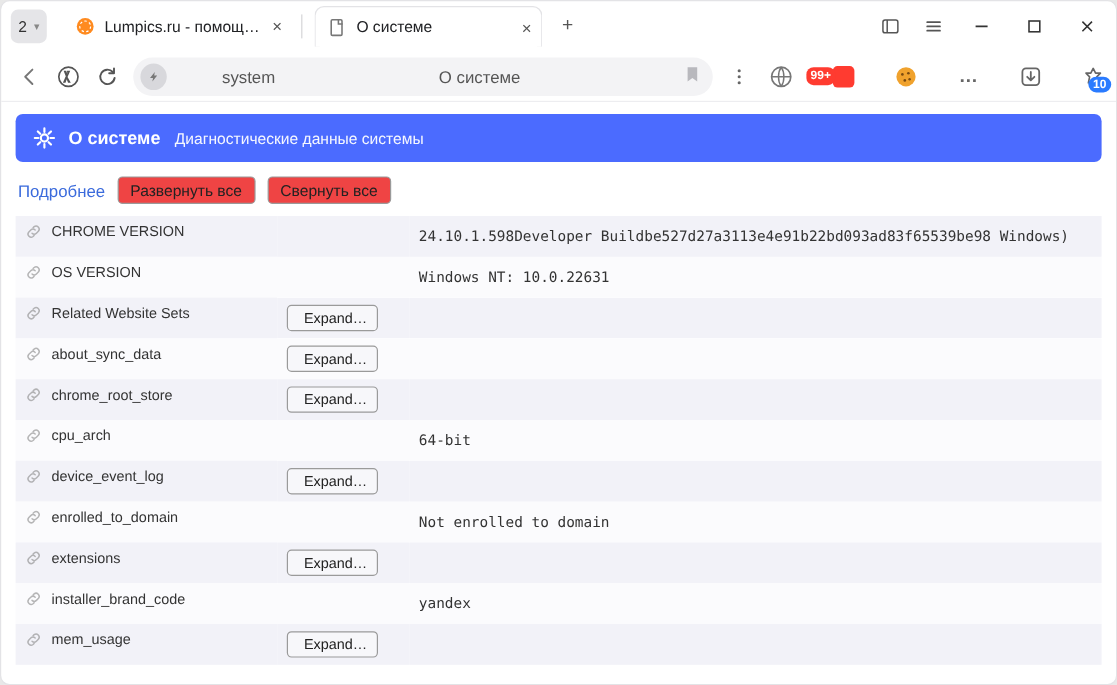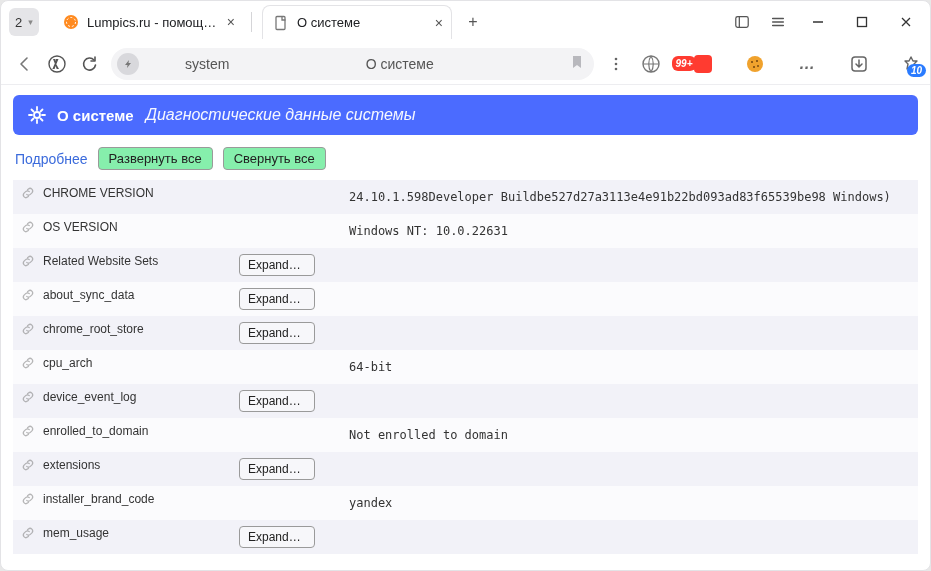--- a/index.html
+++ b/index.html
@@ -51,58 +51,58 @@
   .addrbar{height:42px;display:flex;align-items:center;padding:0 8px;border-bottom:1px solid #ededf0;}
   .ab-btn{width:32px;height:32px;display:flex;align-items:center;justify-content:center;color:#555;border-radius:6px;}
   .addr-box{
     flex:1;height:32px;margin:0 6px;border-radius:16px;background:#f3f3f5;
     display:flex;align-items:center;padding:0 10px 0 6px;color:#333;font-size:14px;gap:36px;
   }
   .addr-box .favslot{width:22px;height:22px;border-radius:50%;background:#d8d8dc;display:flex;align-items:center;justify-content:center;margin-right:10px;color:#666;font-size:12px;}
   .addr-box .domain{color:#555;}
   .addr-box .title{flex:1;text-align:center;color:#555;}
   .addr-box .bm{color:#9a9a9f;}
-  .ext-row{display:flex;align-items:center;gap:30px;margin-left:8px;font-style:italic;}
+  .ext-row{display:flex;align-items:center;gap:30px;margin-left:8px;}
   .ext{width:22px;height:22px;display:flex;align-items:center;justify-content:center;}
   .ext-pill{background:#ff3b30;color:#fff;font-size:10px;font-weight:600;border-radius:6px;padding:2px 4px;}
   .notif-dot{position:relative;}
   .notif-dot .dot{position:absolute;right:-4px;bottom:-2px;background:#2a7bff;color:#fff;font-size:10px;border-radius:8px;padding:1px 4px;font-weight:600;}
 
   
   .page{flex:1;padding:10px 12px 0;overflow:hidden;}
   .blue-header{
     background:#4b6bff;color:#fff;border-radius:6px;height:40px;
     display:flex;align-items:center;padding:0 14px;font-size:14px;
   }
   .blue-header .gear{margin-right:10px;display:flex;}
   .blue-header .big{font-weight:600;margin-right:12px;font-size:15px;}
-  .blue-header .sub{font-style:italic;opacity:.95;font-size:16px;}
+  .blue-header .sub{opacity:.95;font-size:13px;}
 
   .toolbar{display:flex;align-items:center;gap:10px;margin:12px 2px 10px;}
   .toolbar a{color:var(--link);text-decoration:none;font-size:14px;}
   .tb-btn{
-    background:#86efac;border:1px solid var(--btn-border);border-radius:4px;
+    background:#ef4444;border:1px solid var(--btn-border);border-radius:4px;
     font-size:13px;padding:3px 10px;color:#222;
   }
 
   table.sys{width:100%;border-collapse:collapse;table-layout:fixed;}
   table.sys col.c1{width:218px;}
   table.sys col.c2{width:110px;}
   table.sys td{
     padding:6px 8px;vertical-align:middle;height:34px;
     font-family:Consolas,Menlo,monospace;font-size:12px;color:#333;
     white-space:nowrap;overflow:hidden;text-overflow:ellipsis;
   }
   table.sys tr:nth-child(odd) td{background:var(--row-alt);}
   table.sys tr:nth-child(even) td{background:#fbfbfd;}
   table.sys td.keycell{display:flex;align-items:flex-start;gap:8px;}
   .anchor{width:14px;height:14px;flex:none;opacity:.6;}
   .expand-btn{
     border:1px solid var(--btn-border);border-radius:4px;background:#f7f7fa;
-    font-size:12px;padding:3px 8px;min-width:76px;text-align:left;color:#222;
+    font-size:12px;padding:3px 8px;min-width:76px;text-align:right;color:#222;
     font-family:Segoe UI,Arial,sans-serif;
   }
 </style>
 </head>
 <body>
 
 <div class="window">
 
   <div class="titlebar">
     <div class="tab-counter">

